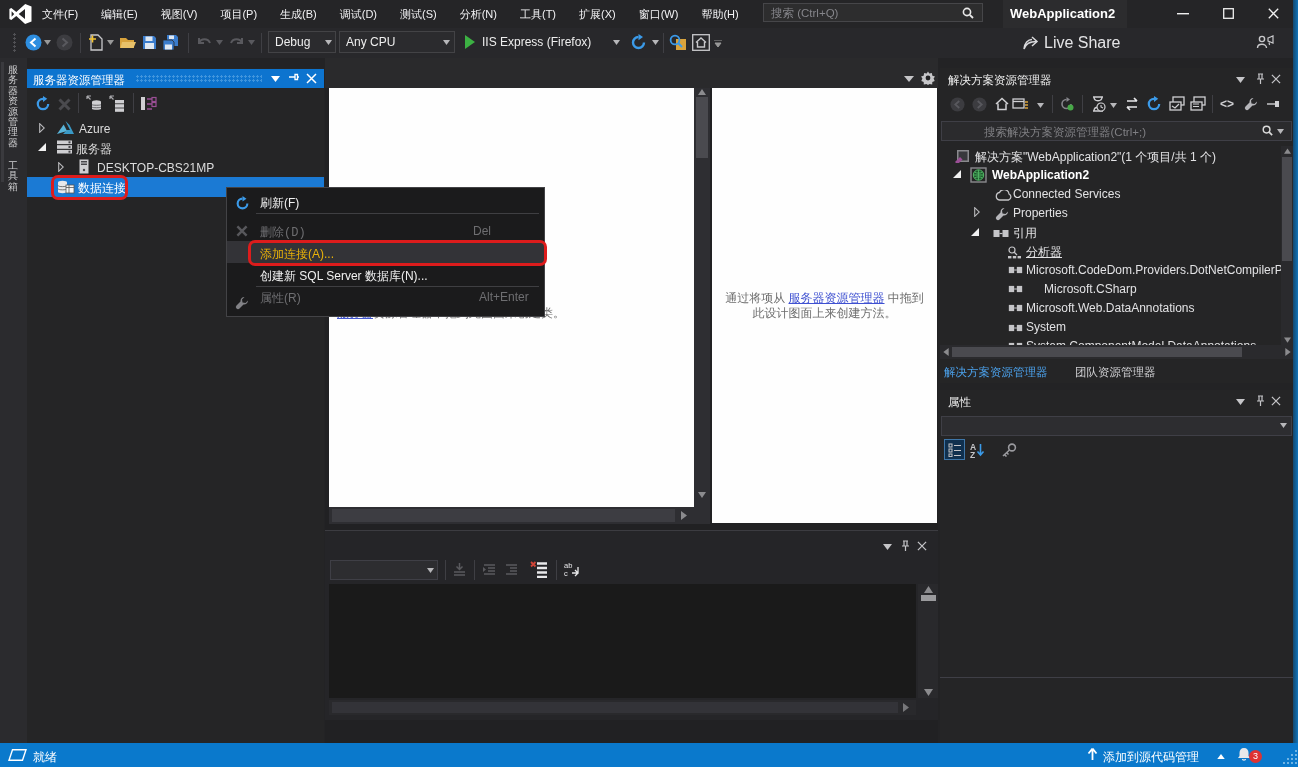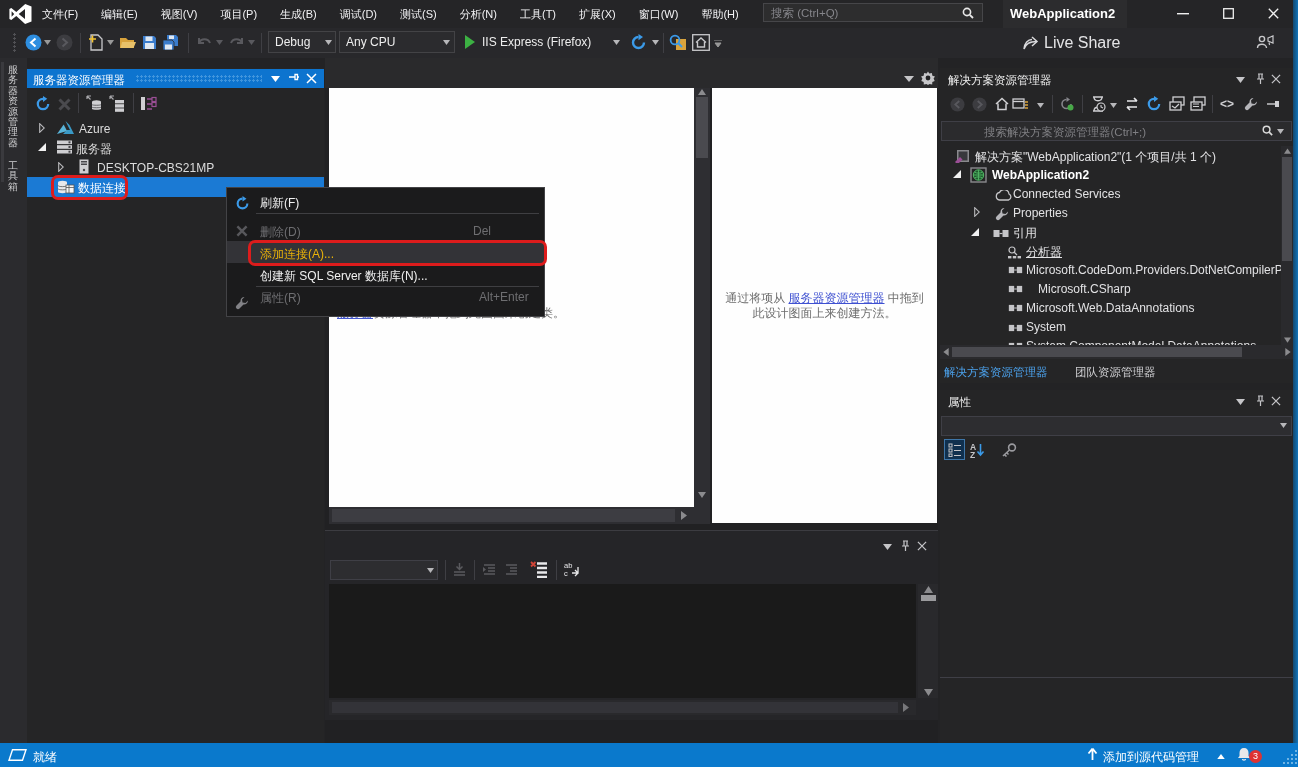--- a/index.html
+++ b/index.html
@@ -491,21 +491,21 @@
       <rect x="0.5" y="1" width="6" height="7" fill="#c5c5c8"></rect>
       <rect x="9.5" y="1" width="6" height="7" fill="#c5c5c8"></rect>
       <path d="M6.5 4.5 H9.5" stroke="#c5c5c8" stroke-width="1.2"></path>
     </svg>
 <div class="abs" style="left:86px;top:117px;">Microsoft.CodeDom.Providers.DotNetCompilerPlatform</div>
 <svg class="abs" style="left:68px;top:139px" width="15" height="8" viewBox="0 0 16 9">
       <rect x="0.5" y="1" width="6" height="7" fill="#c5c5c8"></rect>
       <rect x="9.5" y="1" width="6" height="7" fill="#c5c5c8"></rect>
       <path d="M6.5 4.5 H9.5" stroke="#c5c5c8" stroke-width="1.2"></path>
     </svg>
-<div class="abs" style="left:98px;top:136px;">Microsoft.CSharp</div>
+<div class="abs" style="left:104px;top:136px;">Microsoft.CSharp</div>
 <svg class="abs" style="left:68px;top:158px" width="15" height="8" viewBox="0 0 16 9">
       <rect x="0.5" y="1" width="6" height="7" fill="#c5c5c8"></rect>
       <rect x="9.5" y="1" width="6" height="7" fill="#c5c5c8"></rect>
       <path d="M6.5 4.5 H9.5" stroke="#c5c5c8" stroke-width="1.2"></path>
     </svg>
 <div class="abs" style="left:86px;top:155px;">Microsoft.Web.DataAnnotations</div>
 <svg class="abs" style="left:68px;top:178px" width="15" height="8" viewBox="0 0 16 9">
       <rect x="0.5" y="1" width="6" height="7" fill="#c5c5c8"></rect>
       <rect x="9.5" y="1" width="6" height="7" fill="#c5c5c8"></rect>
       <path d="M6.5 4.5 H9.5" stroke="#c5c5c8" stroke-width="1.2"></path>
@@ -582,21 +582,21 @@
 <div class="abs" style="left:1px;top:54px;width:317px;height:22px;background:#333337;"></div>
 <svg class="abs" style="left:9px;top:9px" width="15" height="15" viewBox="0 0 17 17">
       <path d="M14 8.5 A5.5 5.5 0 1 1 8.5 3" stroke="#3b9ae8" stroke-width="2.4" fill="none"></path>
       <path d="M8.5 0 L13 3 L8.5 6.3 Z" fill="#3b9ae8"></path>
     </svg>
 <div class="abs" style="left:34px;top:8px;color:#f1f1f1;">刷新(F)</div>
 <div class="abs" style="left:30px;top:25.5px;width:283px;height:1px;background:#3f3f42;"></div>
 <svg class="abs" style="left:10px;top:38px" width="12" height="12" viewBox="0 0 13 13">
       <path d="M1.5 1.5 L11.5 11.5 M11.5 1.5 L1.5 11.5" stroke="#58585c" stroke-width="2.6"></path>
     </svg>
-<div class="abs dim" style="left:34px;top:37px;">删除(D)</div>
+<div class="abs dim" style="left:34px;top:37px;font-family:Liberation Mono, monospace;">删除(D)</div>
 <div class="abs dim" style="left:247px;top:37px;">Del</div>
 <div class="abs" style="left:34px;top:59px;color:#eab308;">添加连接(A)...</div>
 <div class="abs" style="left:34px;top:81px;color:#f1f1f1;">创建新 SQL Server 数据库(N)...</div>
 <div class="abs" style="left:30px;top:98.5px;width:283px;height:1px;background:#3f3f42;"></div>
 <svg class="abs" style="left:9px;top:109px" width="14" height="14" viewBox="0 0 14 14">
       <path d="M9.5 1 A4 4 0 0 0 5.5 5.5 L1.5 9.5 A1.8 1.8 0 0 0 4.5 12.5 L8.5 8.5 A4 4 0 0 0 13 4.5 L10.5 7 L7.5 6.5 L7 3.5 Z" fill="#828286"></path>
     </svg>
 <div class="abs dim" style="left:34px;top:103px;">属性(R)</div>
 <div class="abs dim" style="left:253px;top:103px;">Alt+Enter</div>
 </div>

